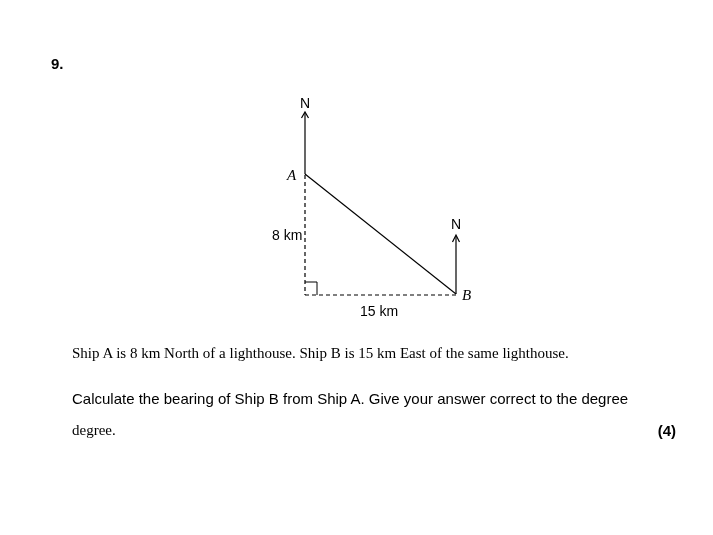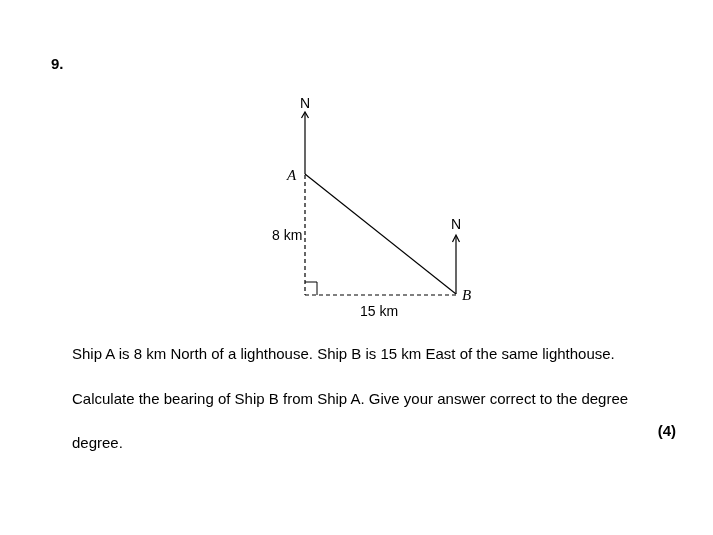--- a/index.html
+++ b/index.html
@@ -1,22 +1,22 @@
 <!DOCTYPE html>
 <html><head>
 <meta charset="utf-8">
 <style>
   html, body { margin:0; padding:0; background:#ffffff; }
   body { width:713px; height:535px; position:relative; overflow:hidden; font-family:"Liberation Sans", sans-serif; color:#000; }
   .qnum { position:absolute; left:51px; top:55px; font-weight:bold; font-size:15px; }
   svg.diagram { position:absolute; left:0; top:0; }
   .text { position:absolute; font-size:15px; }
-  .p1 { left:72px; top:345px; }
+  .p1 { left:72px; top:345px;font-family:Liberation Serif, serif; }
   .p2 { left:72px; top:390px; }
-  .p3 { left:72px; top:434px; }
+  .p3 { left:72px; top:422px;font-family:Liberation Serif, serif; }
   .marks { position:absolute; right:37px; top:422px; font-size:15px; font-weight:bold; }
 </style>
 </head>
 <body>
 
 <div class="qnum">9.</div>
 
 <svg class="diagram" width="713" height="535">
 
   <line x1="305" y1="113" x2="305" y2="174" stroke="#000" stroke-width="1.2"></line>

